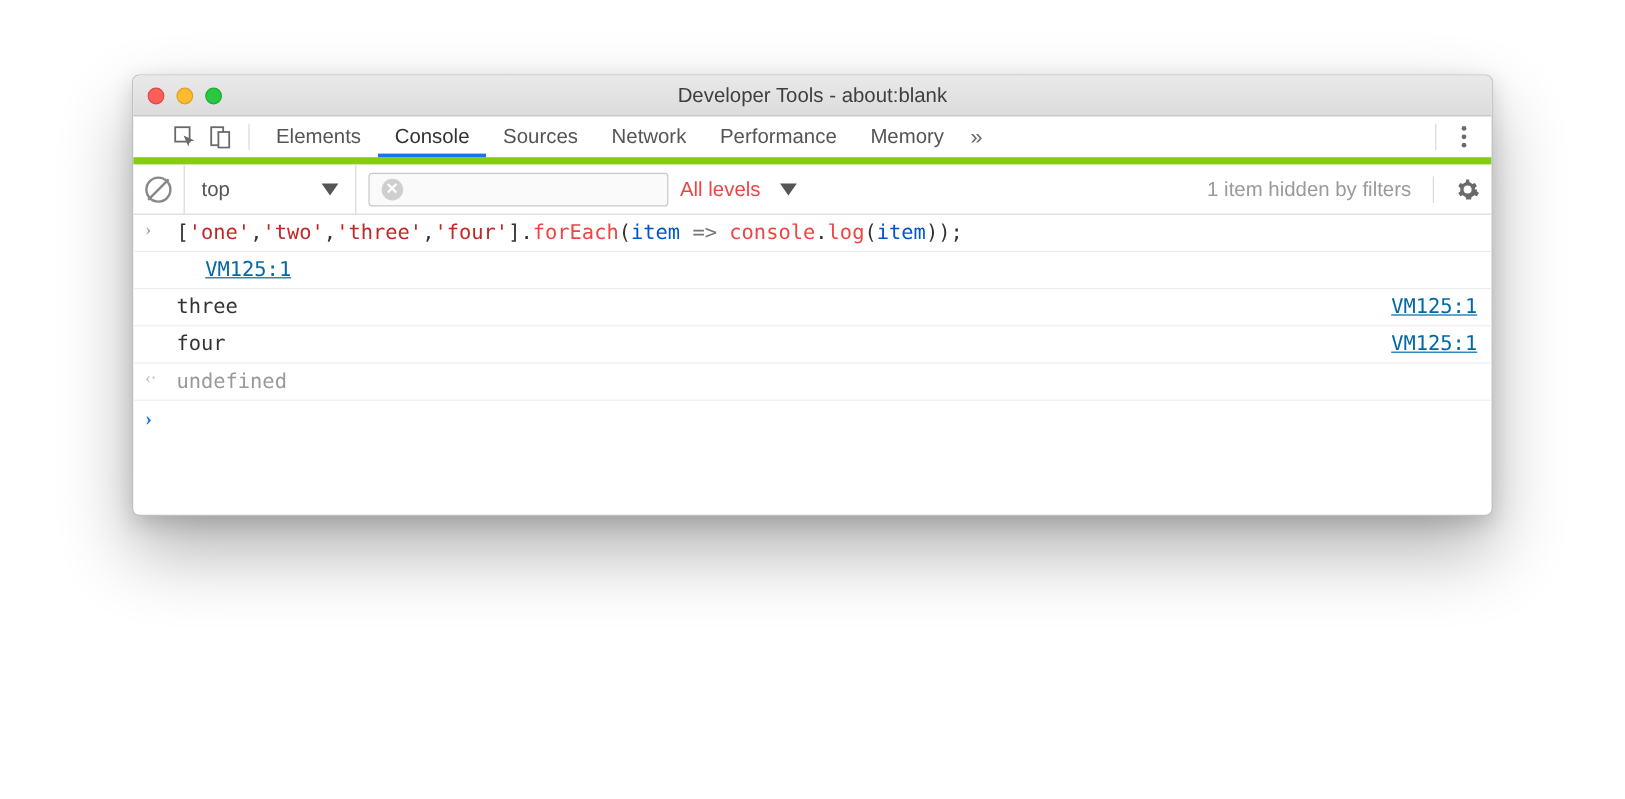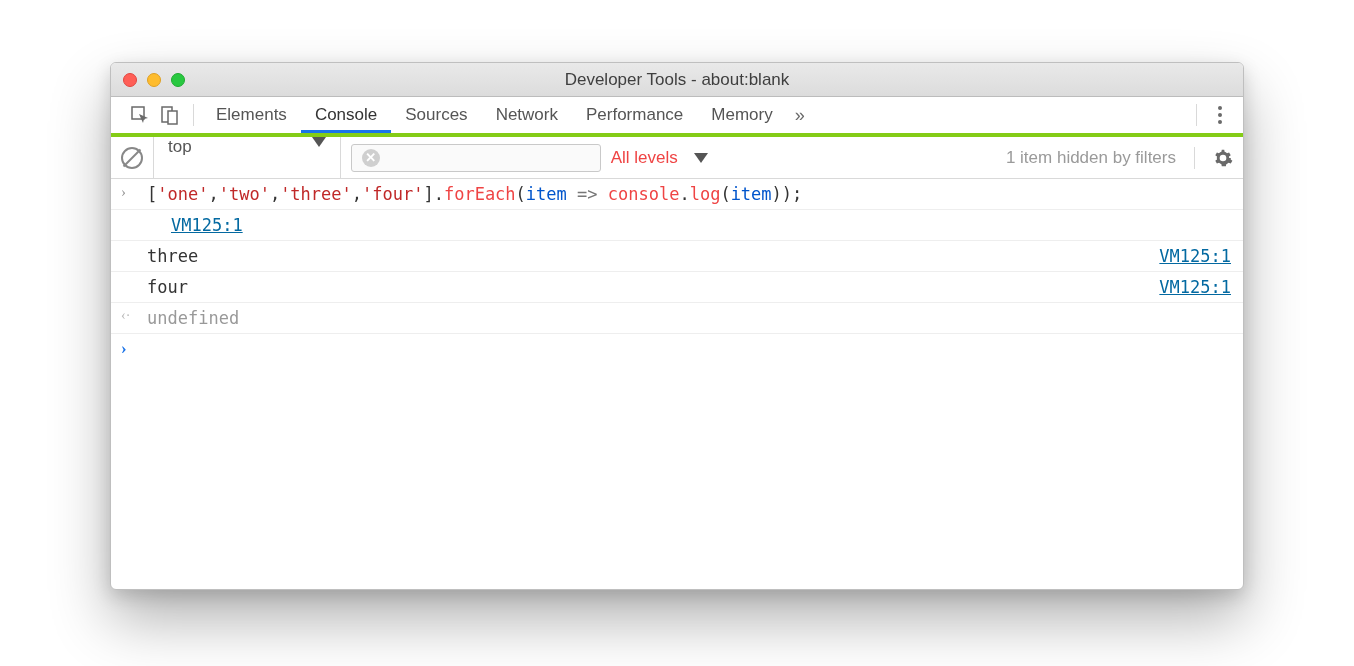--- a/index.html
+++ b/index.html
@@ -7,21 +7,21 @@
     width: 1354px;
     height: 666px;
     background: #ffffff;
     font-family: -apple-system, "Helvetica Neue", Arial, sans-serif;
   }
   .window {
     position: absolute;
     left: 110px;
     top: 62px;
     width: 1134px;
-    height: 528px;
+    height: 368px;
     background: #ffffff;
     border: 1px solid #bfbfbf;
     border-radius: 6px;
     box-shadow: 0 30px 60px rgba(0,0,0,0.30), 0 6px 18px rgba(0,0,0,0.15);
     overflow: hidden;
   }
 
   
   .titlebar {
     height: 34px;
@@ -46,24 +46,24 @@
   .title {
     margin: 0 auto;
     font-size: 17px;
     color: #3f3f3f;
     font-weight: 500;
   }
 
   
   .tabs-bar {
     height: 40px;
-    border-bottom: 4px solid #84cc16;
-    display: flex;
-    align-items: center;
-    padding: 0 8px 0 14px;
+    border-bottom: 6px solid #84cc16;
+    display: flex;
+    align-items: center;
+    padding: 0 8px 0 28px;
     gap: 0;
     font-size: 17px;
     color: #555;
   }
   .icon-btn {
     display: flex;
     align-items: center;
     justify-content: center;
     width: 30px; height: 30px;
     color: #6a6a6a;
@@ -112,21 +112,21 @@
   .clear-icon {
     width: 22px; height: 22px; border:2px solid #888; border-radius:50%;
     position: relative;
   }
   .clear-icon::after {
     content:""; position:absolute; left:50%; top:50%;
     width: 24px; height: 2px; background:#888;
     transform: translate(-50%,-50%) rotate(-45deg);
   }
   .context {
-    display:flex; gap:120px;
+    display:flex; align-items:center; gap:76px;
     border-left:1px solid #d9d9d9; border-right:1px solid #d9d9d9;
     padding: 0 14px; height: 100%;
   }
   .tri-down {
     width:0;height:0;border-left:7px solid transparent;border-right:7px solid transparent;
     border-top:10px solid #555;
   }
   .filter-input {
     display:flex; align-items:center;
     background:#fafafa;

